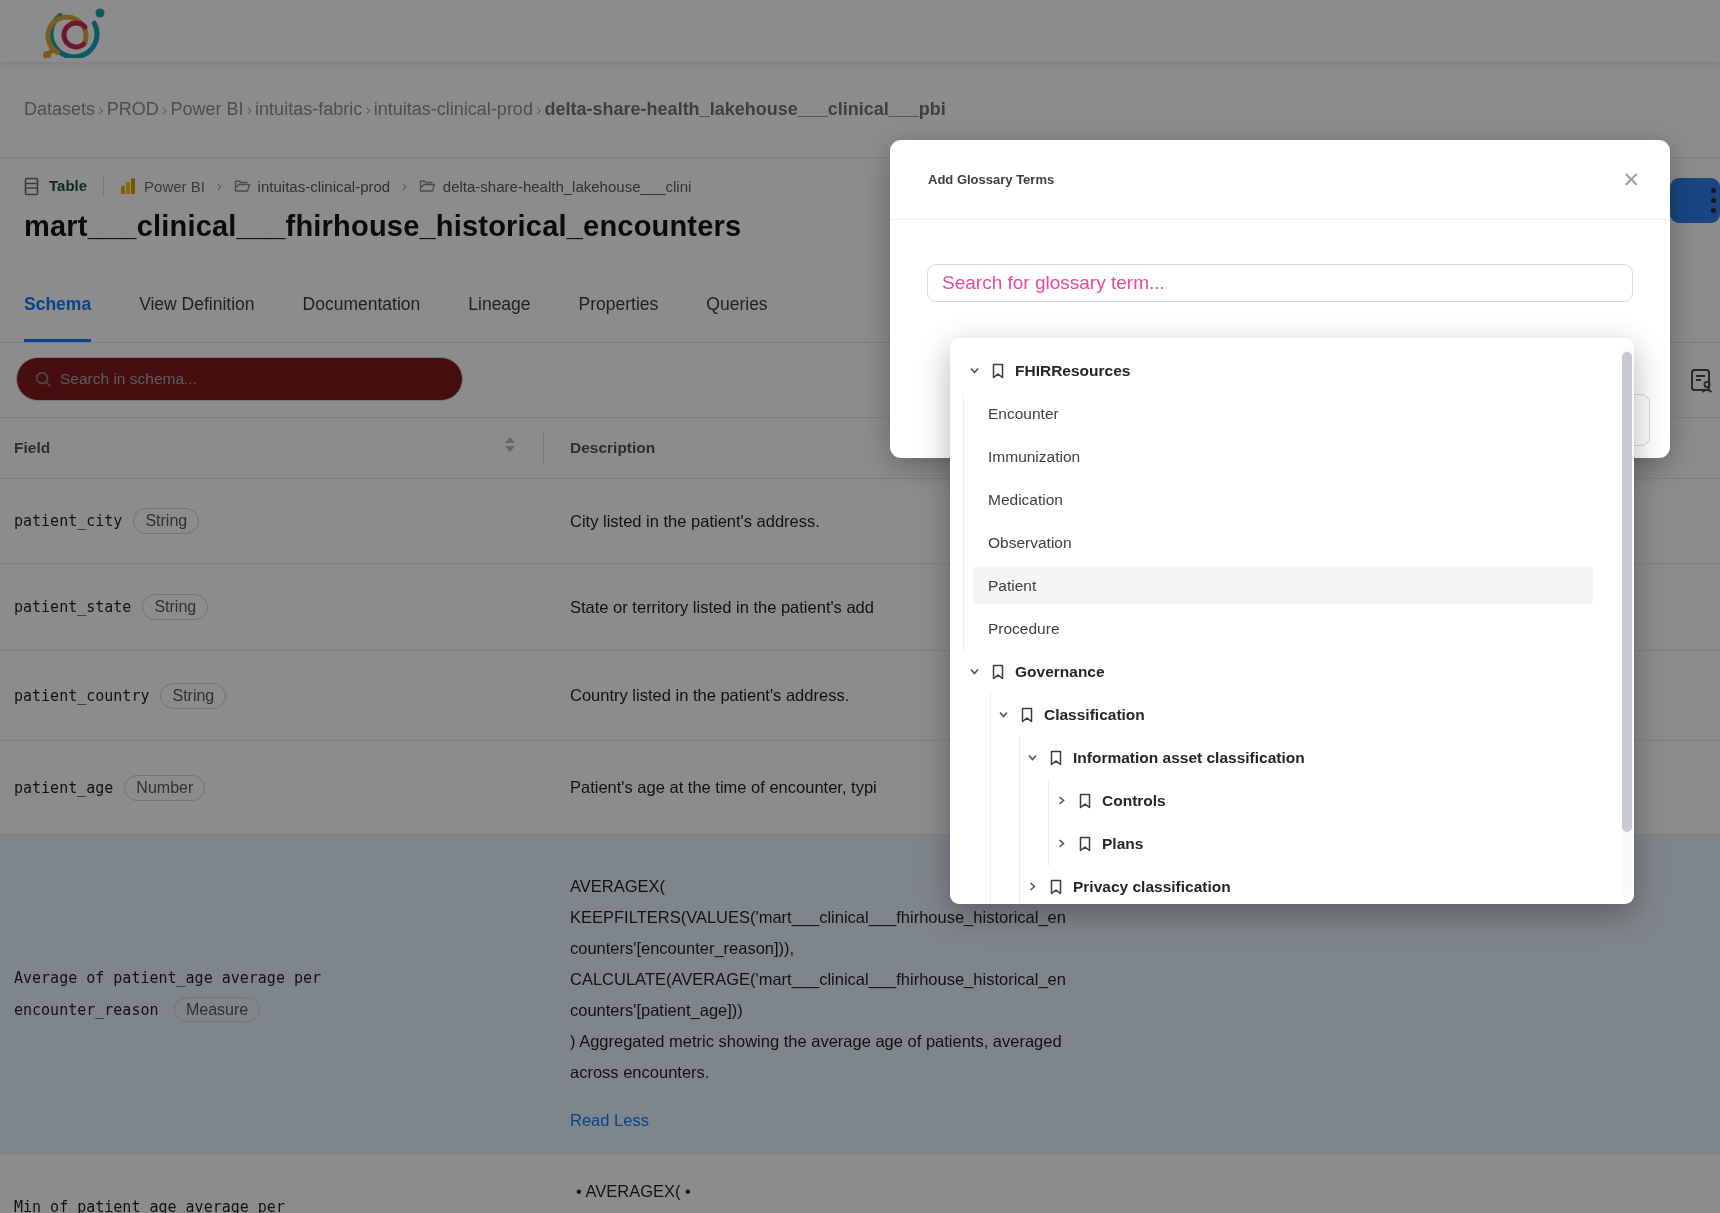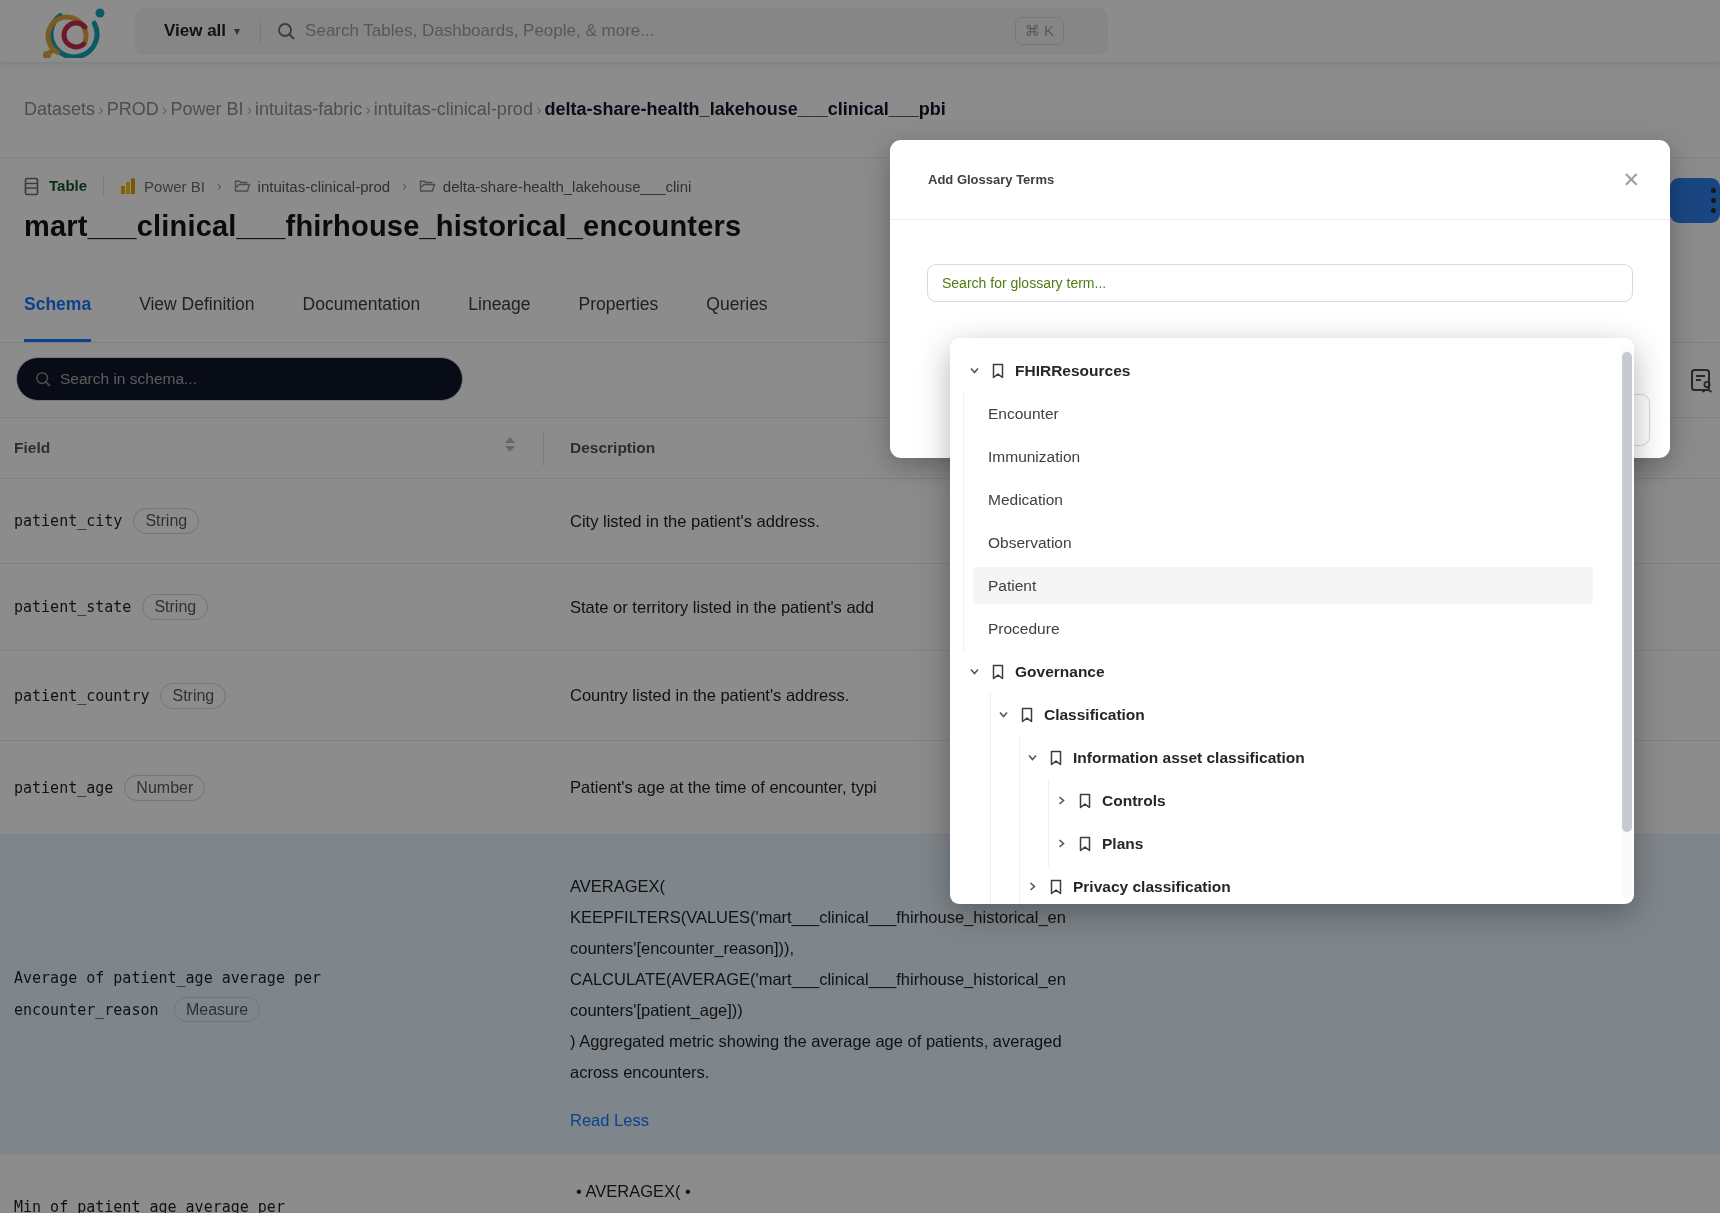--- a/index.html
+++ b/index.html
@@ -14,40 +14,40 @@
   .viewall .caret { font-size:12px; color:#595959; }
   .sb-divider { width:1px; height:26px; background:#dcdee0; margin:0 16px 0 20px; }
   .sb-icon { width:18px; height:18px; margin-right:10px; }
   .sb-placeholder { color:#9aa0a6; font-size:17px; flex:1; }
   .kbd-badge { border:1px solid #d7d9dc; border-radius:7px; color:#9aa0a6; font-size:15px; padding:4px 9px; margin-right:30px; }
 
   
   .breadcrumb-bar { height:96px; display:flex; align-items:center; padding-left:24px; gap:3px; border-bottom:1px solid #ececec; font-size:18px; }
   .crumb { color:#8a8f94; cursor:pointer; }
   .crumb-sep { color:#b5b8bb; font-size:17px; }
-  .crumb.current { color:#0f172a; font-weight:600; cursor:default; }
+  .crumb.current { color:#737373; font-weight:600; cursor:default; }
 
   
   .entity { padding:10px 0 0 24px; height:86px; }
   .type-row { display:flex; align-items:center; height:36px; font-size:15px; }
   .type-chip { display:flex; align-items:flex-start; gap:8px; color:#14532d; font-weight:600; }
   .vdiv { width:1px; height:22px; background:#dedede; margin:0 16px; }
   .plat-name { color:#6b6b6b; margin-left:8px; }
   .path-sep { color:#9aa0a6; margin:0 12px; font-size:14px; }
   .path-item { display:flex; align-items:center; gap:7px; color:#595959; white-space:nowrap; }
   .entity-title { margin-top:6px; font-size:29px; font-weight:700; color:#141414; letter-spacing:.2px; }
 
   
   .tabs { height:99px; display:flex; align-items:flex-end; gap:48px; padding:0 0 0 24px; border-bottom:1px solid #e9e9e9; }
   .tab { font-size:17.5px; color:#3c3c3c; padding-bottom:24px; border-bottom:3px solid transparent; cursor:pointer; white-space:nowrap; }
   .tab.active { color:#1677ff; font-weight:700; border-bottom-color:#1677ff; }
 
   
   .schema-toolbar { height:74px; position:relative; }
-  .schema-search { position:absolute; left:16px; top:14px; width:447px; height:44px; border:1px solid #d9d9d9; border-radius:26px; display:flex; align-items:center; padding:0 18px; gap:9px; background:#0f172a; }
+  .schema-search { position:absolute; left:16px; top:14px; width:447px; height:44px; border:1px solid #d9d9d9; border-radius:26px; display:flex; align-items:center; padding:0 18px; gap:9px; background:#7f1d1d; }
   .schema-search .ph { color:#a8a8a8; font-size:15.5px; }
   .doc-user-btn { position:absolute; right:6px; top:25px; width:24px; height:26px; cursor:pointer; }
 
   
   .stable { width:100%; }
   .srow { display:flex; border-top:1px solid #ececec; position:relative; }
   .fcell { width:543px; flex:none; padding-left:14px; display:flex; align-items:center; }
   .dcell { flex:1; padding-left:27px; display:flex; align-items:center; font-size:16.5px; color:#1f1f1f; }
   .head { height:61px; }
   .head .fcell { font-size:15.5px; color:#545454; font-weight:600; }
@@ -77,21 +77,21 @@
   .blue-sliver { position:absolute; left:1670px; top:178px; width:50px; height:45px; background:#2f80ed; border-radius:9px; z-index:3; }
   .kebab { position:absolute; left:1706px; top:188px; width:14px; display:flex; flex-direction:column; gap:5px; align-items:center; z-index:3; cursor:pointer; }
   .kebab i { width:5px; height:5px; border-radius:50%; background:#2b2b2b; }
 
   
   .modal { position:absolute; left:890px; top:140px; width:780px; height:318px; background:#fff; border-radius:11px; box-shadow:0 8px 28px rgba(0,0,0,.28); z-index:20; }
   .modal-header { height:80px; display:flex; align-items:center; padding:0 30px 0 38px; border-bottom:1px solid #f0f0f0; }
   .modal-title { font-size:13px; font-weight:700; color:#404040; flex:1; }
   .modal-close { color:#9e9e9e; font-size:21px; cursor:pointer; line-height:1; }
   .modal-search { position:absolute; left:37px; top:124px; width:706px; height:38px; border:1px solid #d9d9d9; border-radius:9px; display:flex; align-items:center; padding:0 14px; background:#fff; }
-  .modal-search .ph { color:#4d7c0f; font-size:14px; }
+  .modal-search .ph { color:#ec4899; font-size:19px; }
   .hidden-btn { position:absolute; left:700px; top:254px; width:60px; height:52px; border:1px solid #d9d9d9; border-radius:9px; background:#fff; }
 
   
   .tree-panel { position:absolute; left:950px; top:306px; width:684px; height:566px; background:#fff; border-radius:9px; box-shadow:0 10px 32px rgba(0,0,0,.30); z-index:30; overflow:hidden; padding-top:11px;margin-top:32px; }
   .tnode { height:43px; display:flex; align-items:center; gap:10px; cursor:pointer; position:relative; }
   .tnode .hl { position:absolute; left:23px; top:3px; width:620px; height:37px; background:#f5f5f5; border-radius:3px; z-index:0; }
   .tnode > * { position:relative; z-index:1; }
   .tnode .chev { width:13px; height:13px; flex:none; }
   .tnode .bm { width:14px; height:16px; flex:none; }
   .tlabel { font-size:15.5px; color:#404040; }
@@ -110,33 +110,20 @@
     <svg class="logo" viewBox="0 0 86 54">
       <g fill="none" stroke-linecap="round">
         <circle cx="52" cy="30" r="23" stroke="#12a5b5" stroke-width="5" stroke-dasharray="104 41" transform="rotate(-28 52 30)"></circle>
         <circle cx="78" cy="9" r="4.5" fill="#12a5b5" stroke="none"></circle>
         <circle cx="45" cy="32" r="19" stroke="#e2a63d" stroke-width="5" stroke-dasharray="86 34" transform="rotate(120 45 32)"></circle>
         <line x1="31" y1="46" x2="26" y2="50" stroke="#e2a63d" stroke-width="5"></line>
         <circle cx="25" cy="51" r="4" fill="#e2a63d" stroke="none"></circle>
         <circle cx="54" cy="31" r="12" stroke="#c2314e" stroke-width="5" stroke-dasharray="56 20" transform="rotate(50 54 31)"></circle>
       </g>
     </svg>
-    <div class="searchbar">
-      <div class="viewall">
-        <span>View all</span>
-        <span class="caret">▾</span>
-      </div>
-      <div class="sb-divider"></div>
-      <svg class="sb-icon" viewBox="0 0 18 18">
-          <circle cx="8" cy="8" r="6" fill="none" stroke="#6b6f73" stroke-width="1.8"></circle>
-          <line x1="12.5" y1="12.5" x2="17" y2="17" stroke="#6b6f73" stroke-width="1.8"></line>
-        </svg>
-      <span class="sb-placeholder">Search Tables, Dashboards, People, &amp; more...</span>
-      <span class="kbd-badge">⌘ K</span>
-    </div>
   </div>
 
   <div class="breadcrumb-bar">
     <span class="crumb">Datasets</span>
     <span class="crumb-sep">›</span>
     <span class="crumb">PROD</span>
     <span class="crumb-sep">›</span>
     <span class="crumb">Power BI</span>
     <span class="crumb-sep">›</span>
     <span class="crumb">intuitas-fabric</span>

